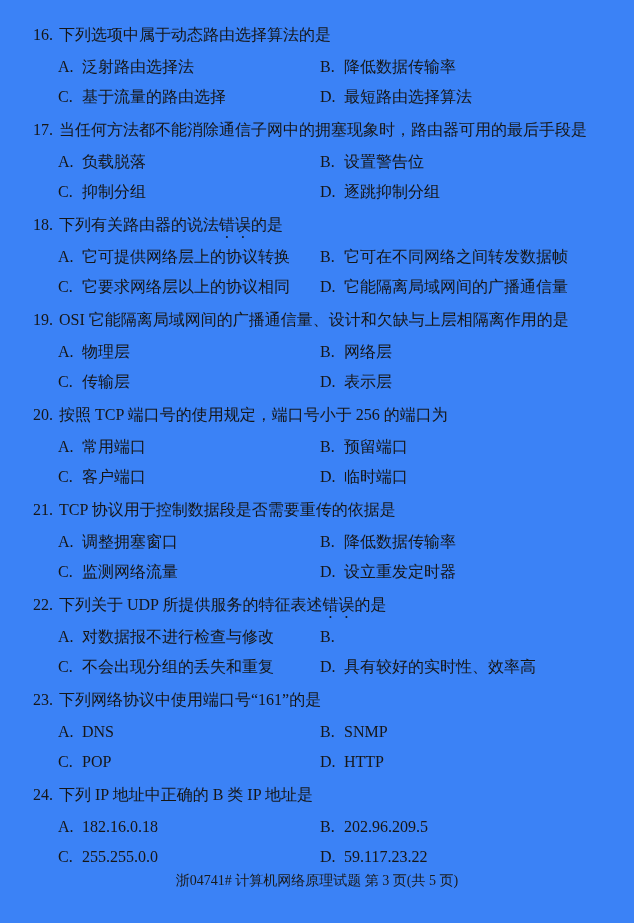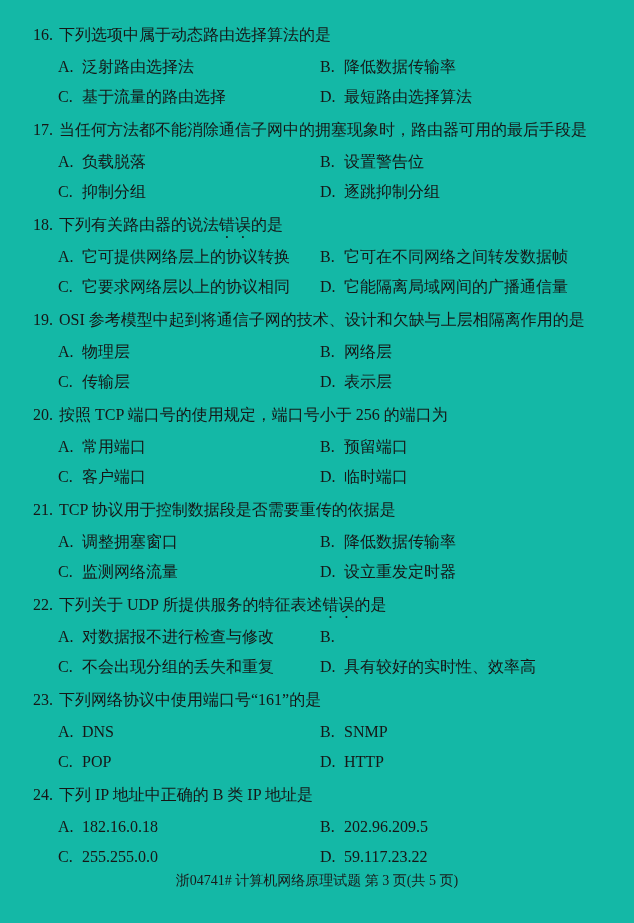--- a/index.html
+++ b/index.html
@@ -13,21 +13,21 @@
     font-family: "Liberation Serif", "DejaVu Serif", serif;
     color: #161616;
     overflow: hidden;
   }
   .page {
     position: relative;
     width: 634px;
     height: 923px;
     box-sizing: border-box;
     padding: 20px 18px 0 33px;
-    background: #14b8a6;
+    background: #3b82f6;
   }
   .question-list {
     width: 100%;
   }
   .question {
     margin-bottom: 3px;
   }
   .q-line {
     display: flex;
     font-size: 16px;
@@ -147,21 +147,21 @@
       <div class="option">
         <span class="opt-letter">D.</span>
         <span class="opt-text">它能隔离局域网间的广播通信量</span>
       </div>
     </div>
   </div>
 
   <div class="question">
     <div class="q-line">
       <span class="q-num">19.</span>
-      <span class="q-text"><span>OSI 参考模型中起到将通信子网的技术、设计和欠缺与上层相隔离作用的是</span><span class="emphasis"></span><span></span></span>
+      <span class="q-text"><span>OSI 它能隔离局域网间的广播通信量、设计和欠缺与上层相隔离作用的是</span><span class="emphasis"></span><span></span></span>
     </div>
     <div class="options">
       <div class="option">
         <span class="opt-letter">A.</span>
         <span class="opt-text">物理层</span>
       </div>
       <div class="option">
         <span class="opt-letter">B.</span>
         <span class="opt-text">网络层</span>
       </div>

